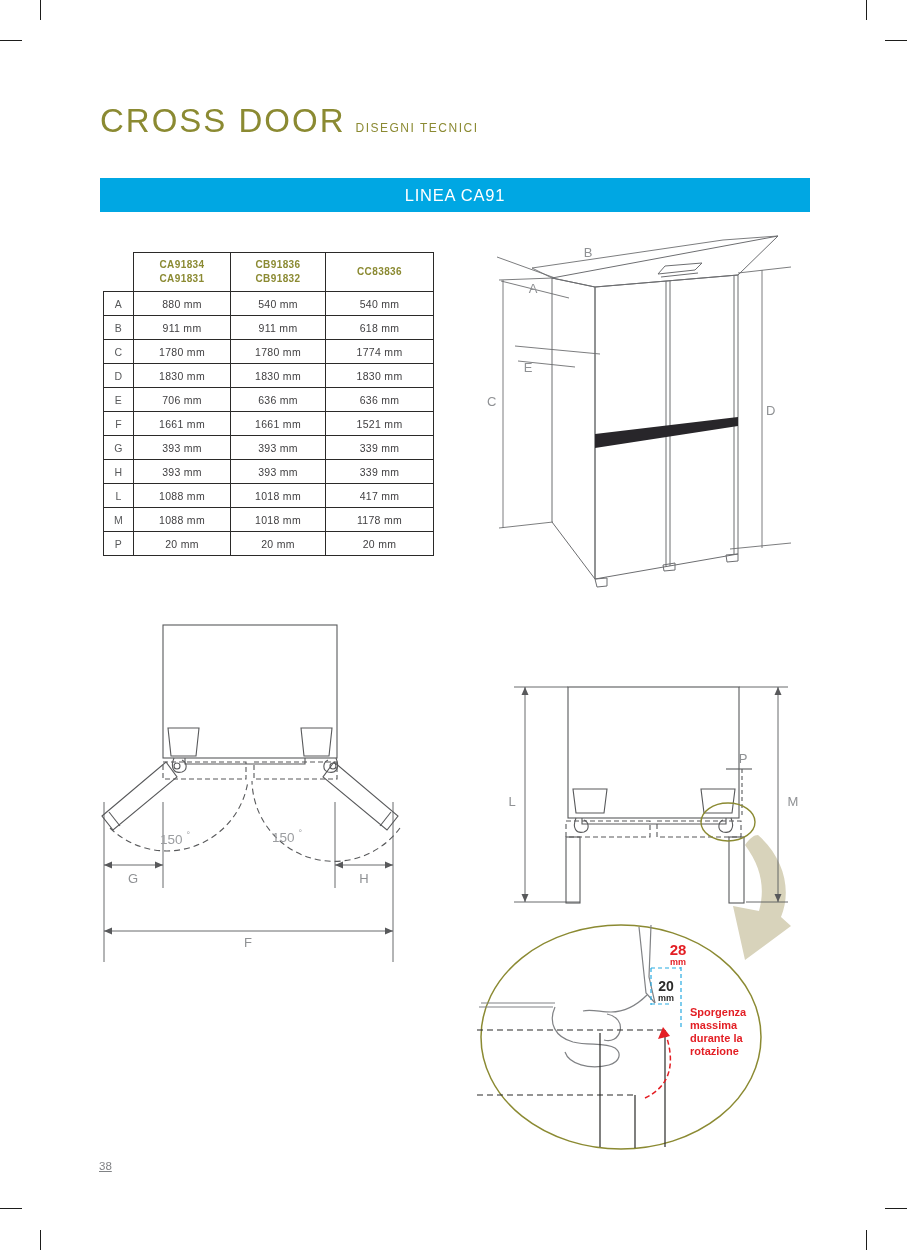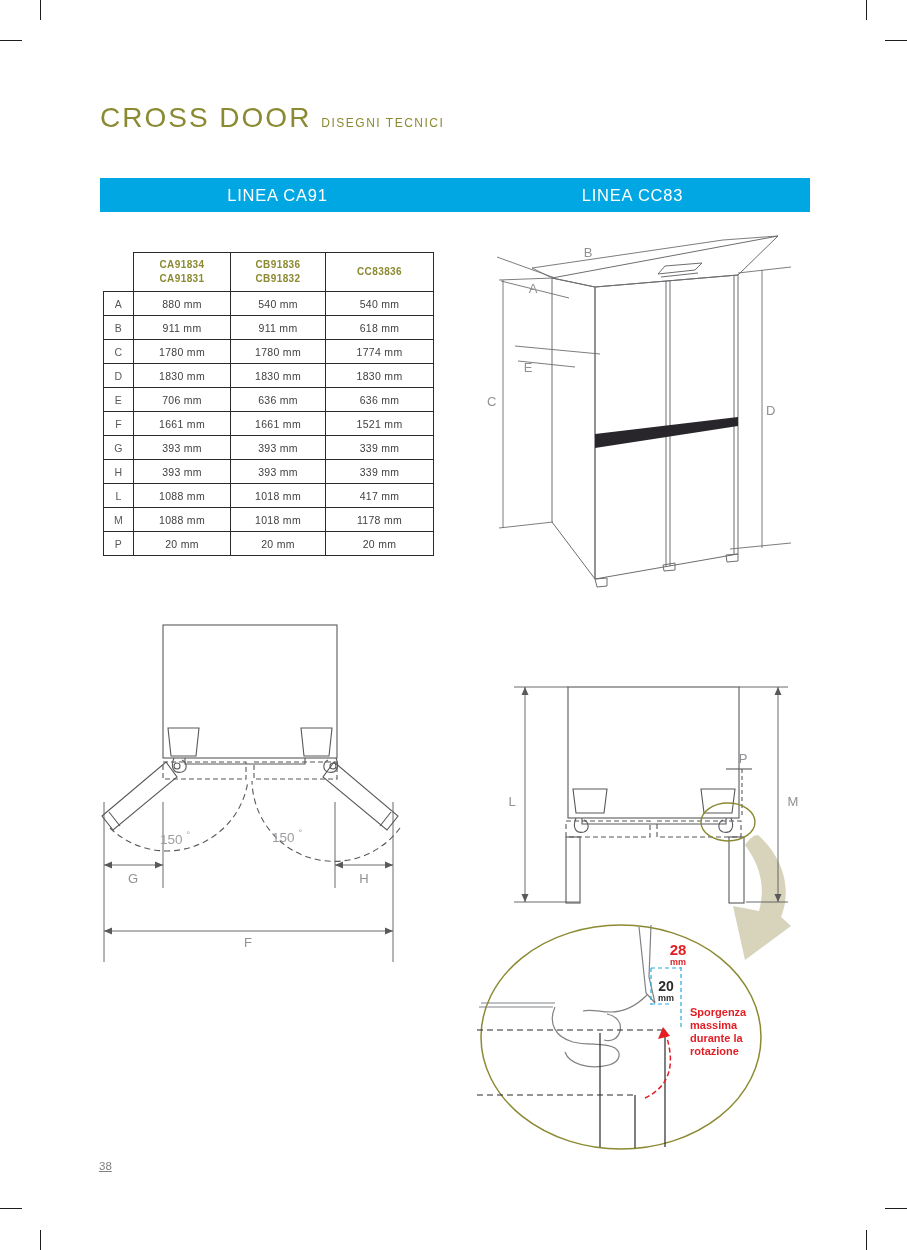--- a/index.html
+++ b/index.html
@@ -2,21 +2,21 @@
 <html><head>
 <meta charset="utf-8">
 <style>
   html,body{margin:0;padding:0;background:#ffffff;}
   .page{position:relative;width:907px;height:1250px;background:#ffffff;overflow:hidden;
         font-family:"Liberation Sans",sans-serif;}
   .crop{position:absolute;background:#1d1d1b;}
 
   
   .title-row{position:absolute;left:100px;top:102px;display:flex;align-items:baseline;gap:10px;color:#8b8a32;}
-  .title-main{font-size:28px;font-weight:400;letter-spacing:2px;}
+  .title-main{font-size:33px;font-weight:400;letter-spacing:2px;}
   .title-sub{font-size:12px;font-weight:400;letter-spacing:1.5px;}
 
   
   .banner{position:absolute;left:100px;top:178px;width:710px;height:34px;background:#00a7e3;display:flex;}
   .banner-cell{flex:1;display:flex;align-items:center;justify-content:center;
                color:#ffffff;font-size:16.5px;letter-spacing:.8px;}
 
   
   table.spec{position:absolute;left:103px;top:252px;border-collapse:collapse;table-layout:fixed;}
   table.spec th,table.spec td{border:1px solid #2b2a29;text-align:center;vertical-align:middle;padding:0;}
@@ -46,21 +46,20 @@
   <div class="crop" style="left:866px;top:1230px;width:1px;height:20px"></div>
   <div class="crop" style="left:885px;top:1208px;width:22px;height:1px"></div>
 
   <div class="title-row">
     <span class="title-main">CROSS DOOR</span>
     <span class="title-sub">DISEGNI TECNICI</span>
   </div>
 
   <div class="banner">
     <div class="banner-cell">LINEA CA91</div>
-    <div class="banner-cell">LINEA CC83</div>
   </div>
 
   <table class="spec">
     <colgroup>
         <col style="width:30px">
         <col style="width:97px">
         <col style="width:95px">
         <col style="width:108px">
       </colgroup>
     <thead>

